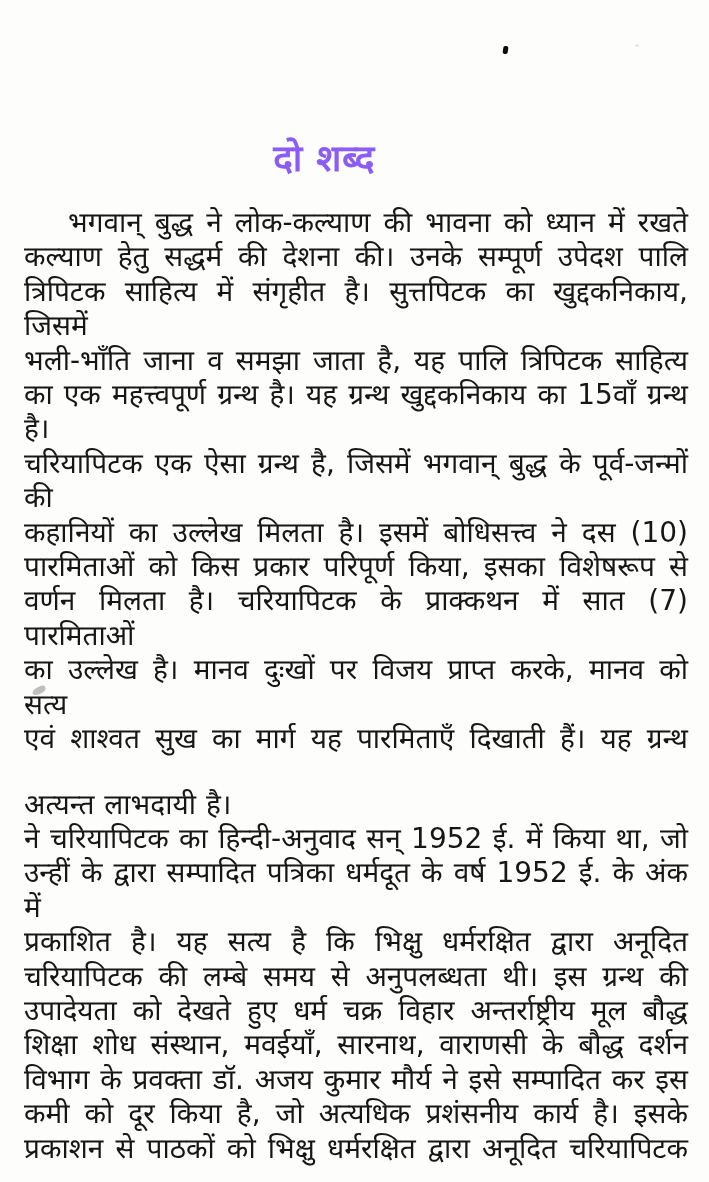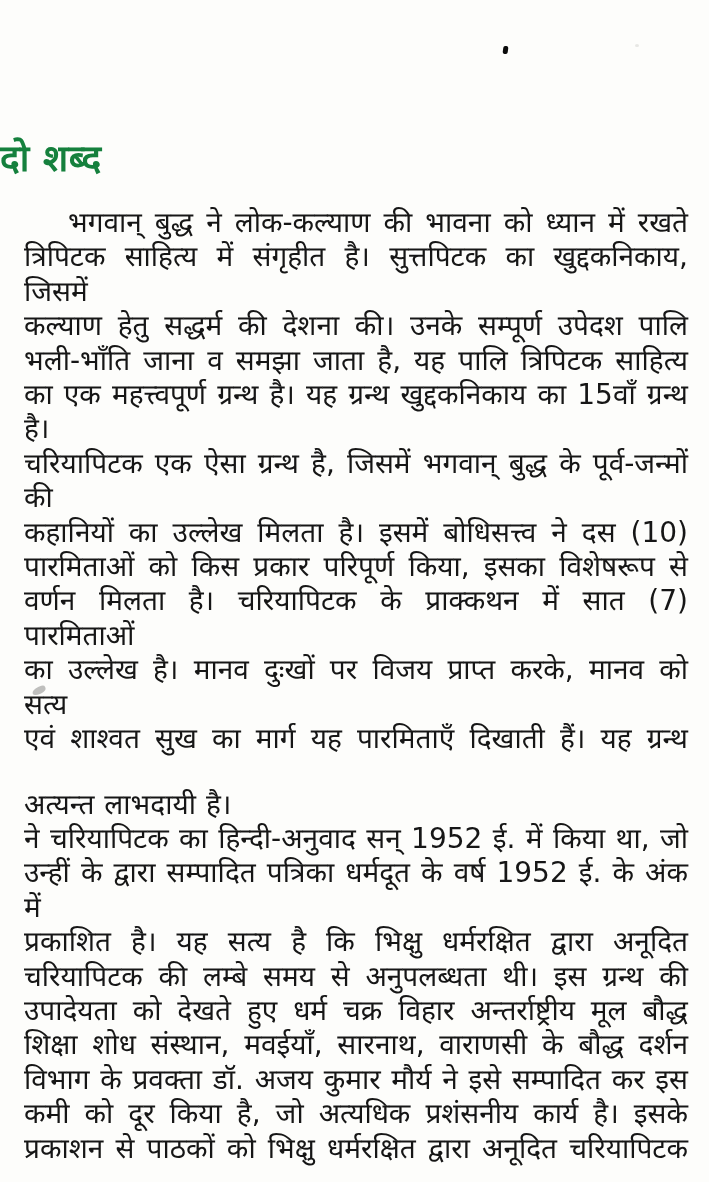--- a/index.html
+++ b/index.html
@@ -18,24 +18,24 @@
     width: 709px;
     height: 1182px;
     background: #fdfdfb;
     color: #161616;
   }
   .title {
     position: absolute;
     top: 131px;
     left: 0;
     width: 648px;
-    text-align: left;
+    text-align: center;
     font-size: 37px;
     font-weight: bold;
-    color: #15803d;
+    color: #8b5cf6;
     letter-spacing: 0.5px;
   }
   .text-block {
     position: absolute;
     top: 206px;
     left: 24px;
     right: 21px;
   }
   .para {
     margin: 0;
@@ -110,22 +110,22 @@
   }
 </style>
 </head>
 <body>
 
 <div class="page">
   <div class="title">दो शब्द</div>
   <div class="text-block">
       <div class="para">
         <div class="line first">भगवान् बुद्ध ने लोक-कल्याण की भावना को ध्यान में रखते</div>
+        <div class="line">कल्याण हेतु सद्धर्म की देशना की। उनके सम्पूर्ण उपेदश पालि</div>
         <div class="line">त्रिपिटक साहित्य में संगृहीत है। सुत्तपिटक का खुद्दकनिकाय, जिसमें</div>
-        <div class="line">कल्याण हेतु सद्धर्म की देशना की। उनके सम्पूर्ण उपेदश पालि</div>
         <div class="line">भली-भाँति जाना व समझा जाता है, यह पालि त्रिपिटक साहित्य</div>
         <div class="line">का एक महत्त्वपूर्ण ग्रन्थ है। यह ग्रन्थ खुद्दकनिकाय का 15वाँ ग्रन्थ है।</div>
         <div class="line">चरियापिटक एक ऐसा ग्रन्थ है, जिसमें भगवान् बुद्ध के पूर्व-जन्मों की</div>
         <div class="line">कहानियों का उल्लेख मिलता है। इसमें बोधिसत्त्व ने दस (10)</div>
         <div class="line">पारमिताओं को किस प्रकार परिपूर्ण किया, इसका विशेषरूप से</div>
         <div class="line">वर्णन मिलता है। चरियापिटक के प्राक्कथन में सात (7) पारमिताओं</div>
         <div class="line">का उल्लेख है। मानव दुःखों पर विजय प्राप्त करके, मानव को सत्य</div>
         <div class="line">एवं शाश्वत सुख का मार्ग यह पारमिताएँ दिखाती हैं। यह ग्रन्थ</div>
         <div class="line lastline">अत्यन्त लाभदायी है।</div>
       </div>

